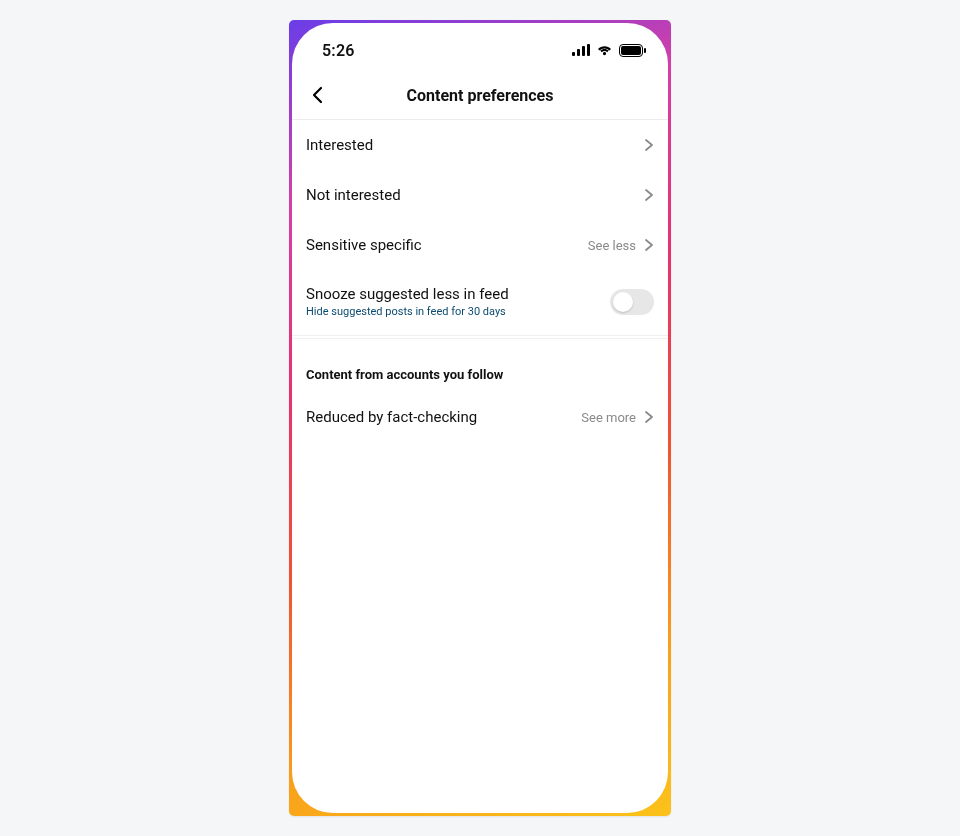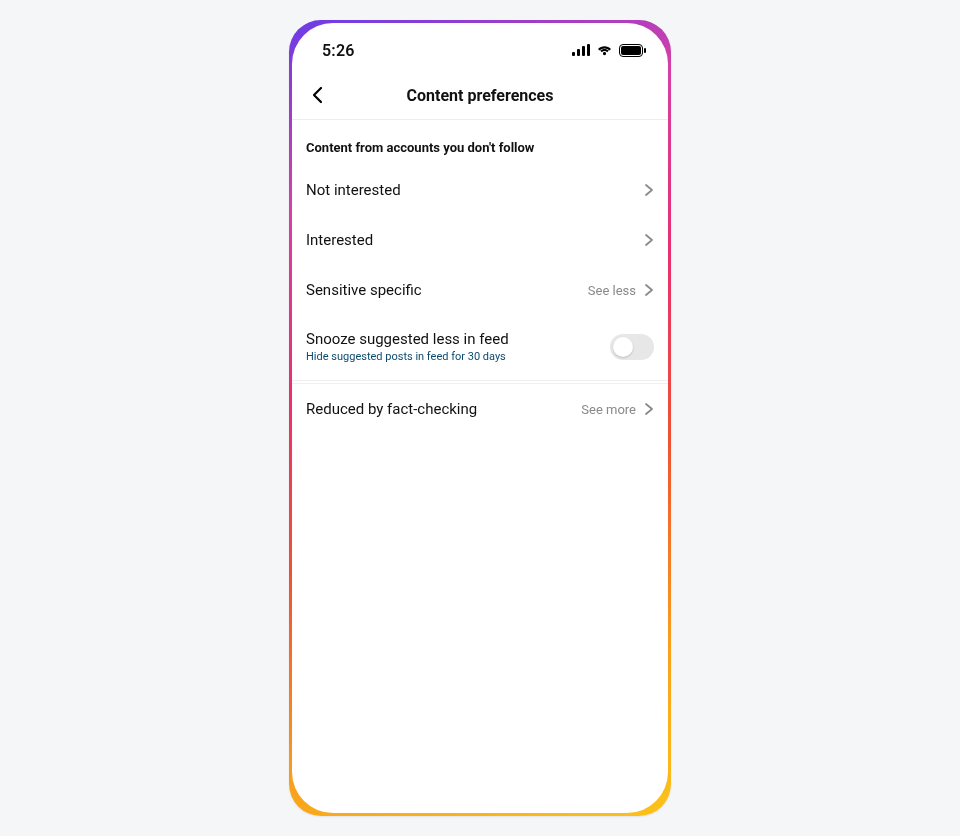--- a/index.html
+++ b/index.html
@@ -18,21 +18,21 @@
     height: 836px;
     display: flex;
     align-items: center;
     justify-content: center;
   }
 
   
   .phone-border {
     width: 376px;
     height: 790px;
-    border-radius: 32px;
+    border-radius: 5px;
     padding: 3px; 
     background: linear-gradient(160deg,
       #6a3de8 0%,
       #d53fa6 20%,
       #e8306f 40%,
       #f05232 60%,
       #f9a11b 82%,
       #fbc21a 100%);
     box-shadow: 0 1px 2px rgba(0,0,0,0.08);
   }
@@ -219,36 +219,35 @@
         <div class="nav-back">
           <svg width="14" height="20" viewBox="0 0 14 20">
             <polyline points="10,3 3,10 10,17" fill="none" stroke="#000" stroke-width="2.2" stroke-linecap="round" stroke-linejoin="round"></polyline>
           </svg>
         </div>
         <div class="nav-title">Content preferences</div>
       </div>
 
       <div class="content">
 
-        <div class="section-header">Content from accounts you don't follow</div>
 
         <div class="row">
           <div class="left">
-              <span class="label">Not interested</span>
+              <span class="label">Interested</span>
             </div>
           <div class="right">
             <svg class="chevron" viewBox="0 0 10 14">
               <polyline points="2,2 8,7 2,12" fill="none" stroke="currentColor" stroke-width="1.8" stroke-linecap="round" stroke-linejoin="round"></polyline>
             </svg>
           </div>
         </div>
 
         <div class="row">
           <div class="left">
-              <span class="label">Interested</span>
+              <span class="label">Not interested</span>
             </div>
           <div class="right">
             <svg class="chevron" viewBox="0 0 10 14">
               <polyline points="2,2 8,7 2,12" fill="none" stroke="currentColor" stroke-width="1.8" stroke-linecap="round" stroke-linejoin="round"></polyline>
             </svg>
           </div>
         </div>
 
 
         <div class="row">
@@ -272,20 +271,21 @@
             <div class="toggle">
                 <div class="knob"></div>
               </div>
           </div>
         </div>
 
         <div class="group-sep mt"></div>
 
 
         <div class="section2-wrap">
+          <div class="section-header tight-top">Content from accounts you follow</div>
 
           <div class="row">
             <div class="left">
                 <span class="label">Reduced by fact-checking</span>
               </div>
             <div class="right">
               <span class="value">See more</span>
               <svg class="chevron" viewBox="0 0 10 14">
                 <polyline points="2,2 8,7 2,12" fill="none" stroke="currentColor" stroke-width="1.8" stroke-linecap="round" stroke-linejoin="round"></polyline>
               </svg>

